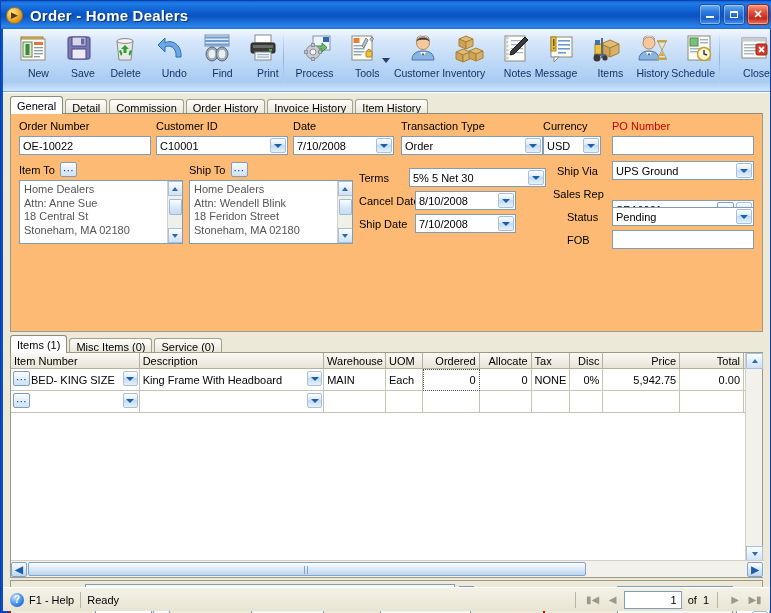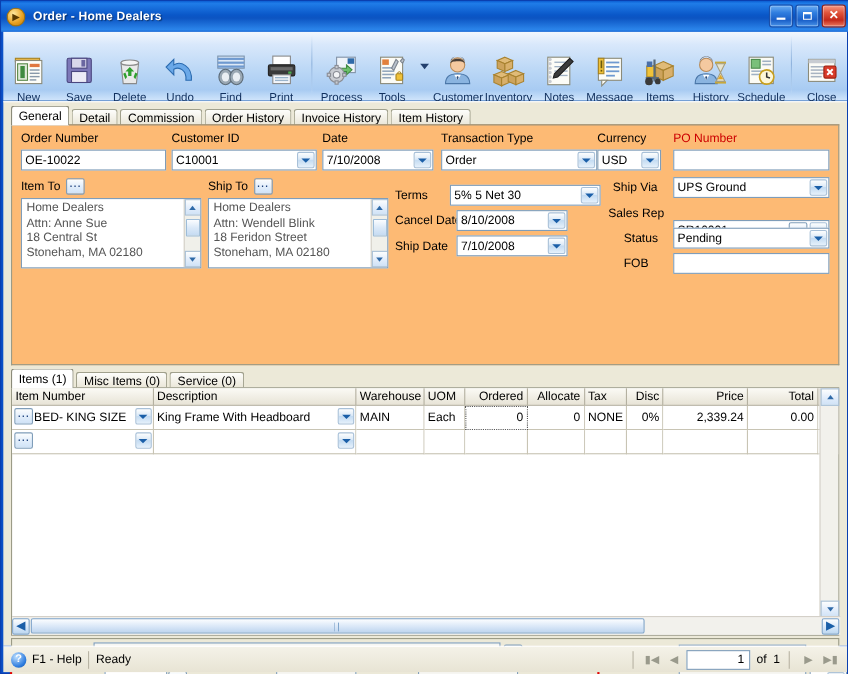--- a/index.html
+++ b/index.html
@@ -22,21 +22,21 @@
     display:flex; align-items:center;
   }
   .title-icon {
     width:17px; height:17px; margin-left:5px; border-radius:50%;
     background:radial-gradient(circle at 35% 30%, #ffe9a0, #e8a020 60%, #b87a10);
     border:1px solid #a8740c;
     display:flex; align-items:center; justify-content:center;
     font-size:9px; color:#5b3a00;
   }
   .title-text {
-    margin-left:7px; color:#fff; font-weight:bold; font-size:11px;
+    margin-left:7px; color:#fff; font-weight:bold; font-size:15px;
     text-shadow:1px 1px 1px rgba(0,0,0,.45);
     letter-spacing:.2px;
   }
   .title-btns { position:absolute; right:3px; top:3px; display:flex; gap:2px; }
   .tbtn {
     width:22px; height:21px; border:1px solid #1b4fa8; border-radius:3px;
     background:linear-gradient(180deg,#6fb0f4 0%,#2f7ddf 35%,#1a5fc8 70%,#4a95ea 100%);
     display:flex; align-items:center; justify-content:center;
     color:#fff; font-size:11px; font-weight:bold; line-height:1;
     box-shadow:inset 0 0 0 1px rgba(255,255,255,.35);
@@ -49,21 +49,21 @@
   .tbtn .dash { width:8px; height:2px; background:#fff; margin-top:5px; }
   
   .toolbar {
     position:absolute; left:2px; top:28px; width:767px; height:63px;
     background:linear-gradient(180deg,#f3f7fd 0%,#d9e8fb 18%,#bcd8f6 55%,#a8cbf2 85%,#cfe4fb 100%);
     border-bottom:1px solid #7fa8d8;
     display:flex; align-items:flex-start;
   }
   .tbar-item {
     width:47px; height:61px; display:flex; flex-direction:column;
-    align-items:center; justify-content:flex-start; padding-top:19px;
+    align-items:flex-end; justify-content:flex-start; padding-top:3px;
     cursor:default;
   }
   .tbar-item .ico { width:32px; height:32px; position:relative; }
   .tbar-item .lbl { font-size:10.5px; color:#11305e; margin-top:3px; }
   .tsep { width:1px; height:52px; margin:3px 4px 0 4px;
           background:linear-gradient(180deg,rgba(255,255,255,.1),#8fb3dd,rgba(255,255,255,.1)); }
   .dropcaret {
     width:0;height:0;border-left:4px solid transparent;border-right:4px solid transparent;
     border-top:5px solid #23406e; align-self:center; margin:0 3px;
   }
@@ -690,21 +690,21 @@
           <span class="gcombo">
               <i class="chev"></i>
             </span>
         </div>
         <div class="gc" style="width:62px;">MAIN</div>
         <div class="gc" style="width:37px;">Each</div>
         <div class="gc r sel" style="width:57px;">0</div>
         <div class="gc r" style="width:52px;">0</div>
         <div class="gc" style="width:39px;">NONE</div>
         <div class="gc r" style="width:33px;">0%</div>
-        <div class="gc r" style="width:77px;">2,339.24</div>
+        <div class="gc r" style="width:77px;">5,942.75</div>
         <div class="gc r" style="width:64px;">0.00</div>
         <div class="gc" style="width:18px;"></div>
       </div>
 
       <div class="grow">
         <div class="gc" style="width:129px;padding-left:20px;">
           <span class="ellip" style="position:absolute;left:2px;top:2px;">⋯</span>
           <span></span>
           <span class="gcombo">
               <i class="chev"></i>

